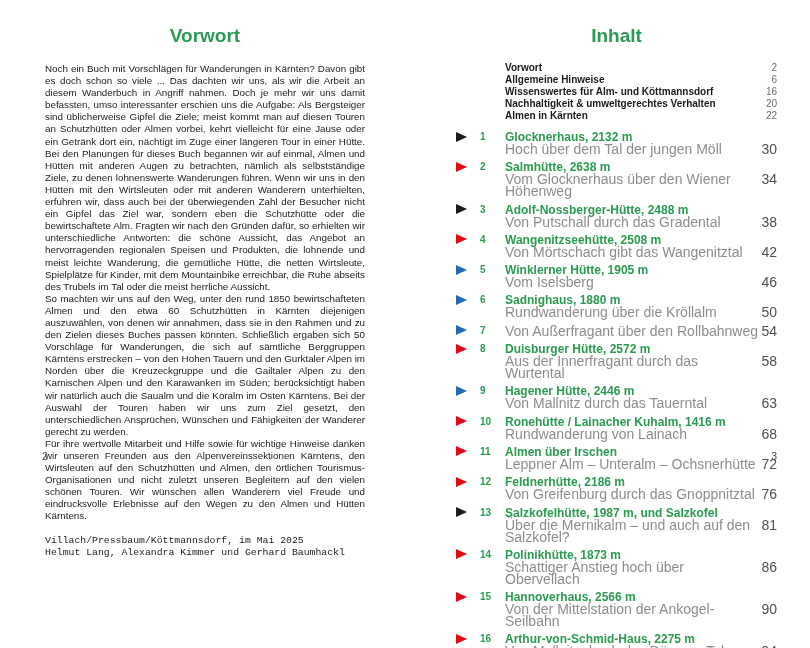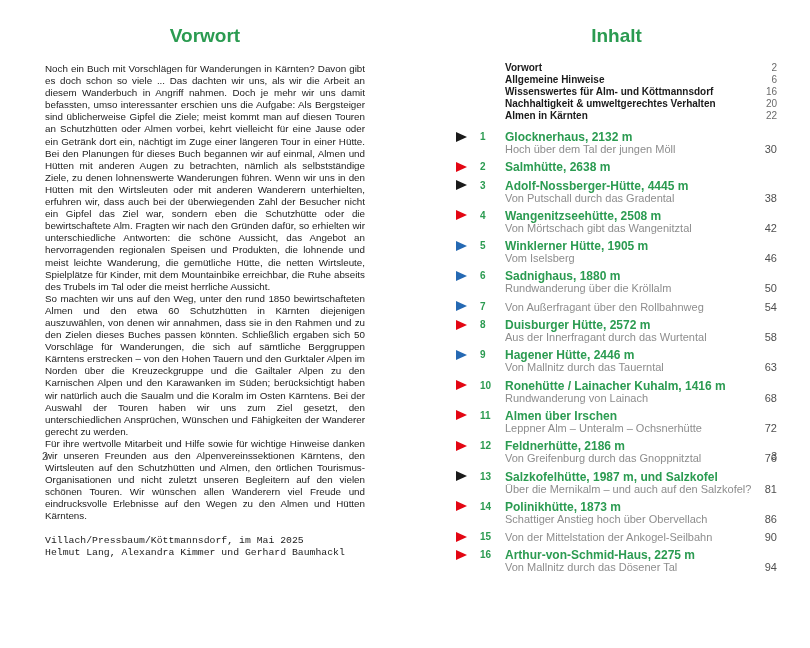--- a/index.html
+++ b/index.html
@@ -69,21 +69,21 @@
     color: #2b9b51;
   }
   .tour-text { flex: 1; min-width: 0; }
   .tour-title {
     font-size: 12px; line-height: 12px; font-weight: 700;
     color: #2b9b51;
     white-space: nowrap;
   }
   .tour-sub {
     display: flex; justify-content: space-between; align-items: baseline;
-    font-size: 11px; line-height: 12px;
+    font-size: 14px; line-height: 12px;
   }
   .tour-subtitle { color: #8d8d8d; }
   .tour-page { color: #4f4f4f; }
 </style>
 </head>
 <body>
 
 <div class="spread">
 
   <section class="page page-left">
@@ -140,28 +140,32 @@
         <span class="tour-page">30</span>
       </div>
     </div>
   </div>
 
   <div class="tour-row">
     <span class="marker" style="border-left-color: rgb(227, 6, 19);"></span>
     <span class="tour-num">2</span>
     <div class="tour-text">
       <div class="tour-title">Salmhütte, 2638 m</div>
+      <div class="tour-sub">
+        <span class="tour-subtitle">Vom Glocknerhaus über den Wiener Höhenweg</span>
+        <span class="tour-page">34</span>
+      </div>
     </div>
   </div>
 
   <div class="tour-row">
     <span class="marker" style="border-left-color: rgb(26, 26, 26);"></span>
     <span class="tour-num">3</span>
     <div class="tour-text">
-      <div class="tour-title">Adolf-Nossberger-Hütte, 4445 m</div>
+      <div class="tour-title">Adolf-Nossberger-Hütte, 2488 m</div>
       <div class="tour-sub">
         <span class="tour-subtitle">Von Putschall durch das Gradental</span>
         <span class="tour-page">38</span>
       </div>
     </div>
   </div>
 
   <div class="tour-row">
     <span class="marker" style="border-left-color: rgb(227, 6, 19);"></span>
     <span class="tour-num">4</span>
@@ -290,20 +294,21 @@
         <span class="tour-subtitle">Schattiger Anstieg hoch über Obervellach</span>
         <span class="tour-page">86</span>
       </div>
     </div>
   </div>
 
   <div class="tour-row">
     <span class="marker" style="border-left-color: rgb(227, 6, 19);"></span>
     <span class="tour-num">15</span>
     <div class="tour-text">
+      <div class="tour-title">Hannoverhaus, 2566 m</div>
       <div class="tour-sub">
         <span class="tour-subtitle">Von der Mittelstation der Ankogel-Seilbahn</span>
         <span class="tour-page">90</span>
       </div>
     </div>
   </div>
 
   <div class="tour-row">
     <span class="marker" style="border-left-color: rgb(227, 6, 19);"></span>
     <span class="tour-num">16</span>

